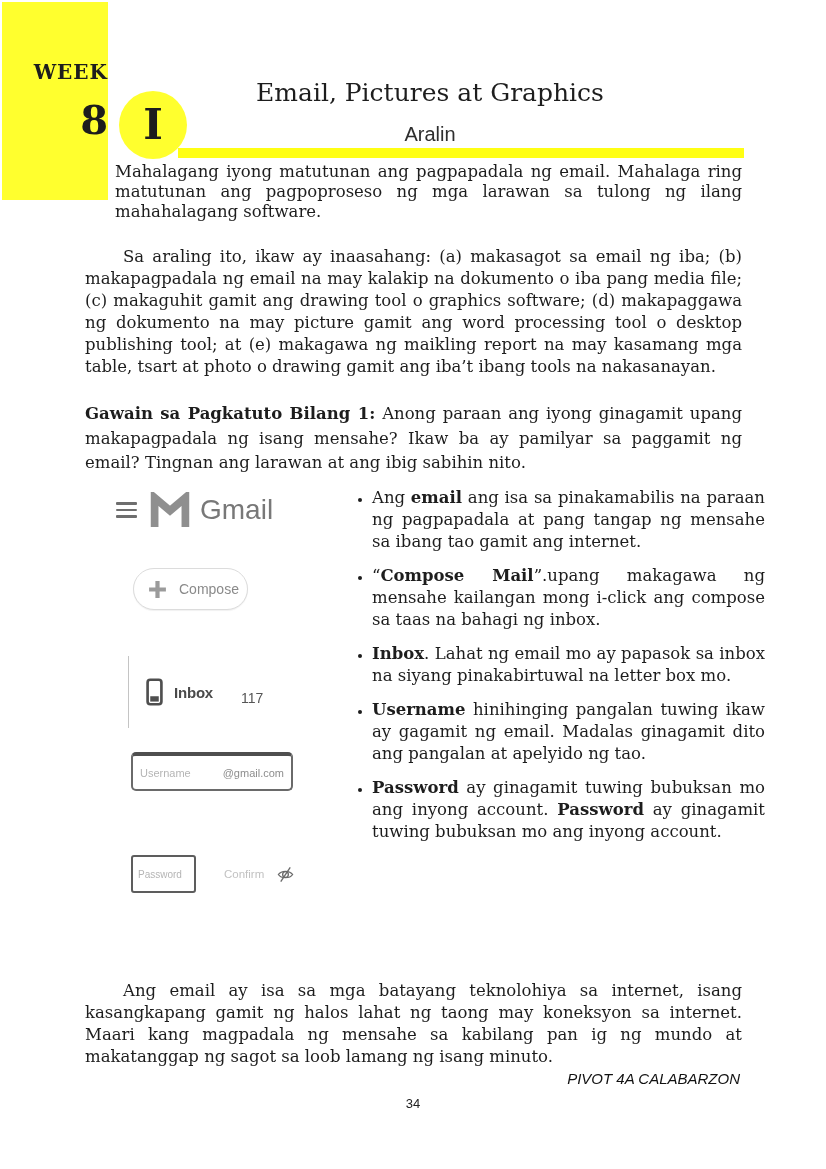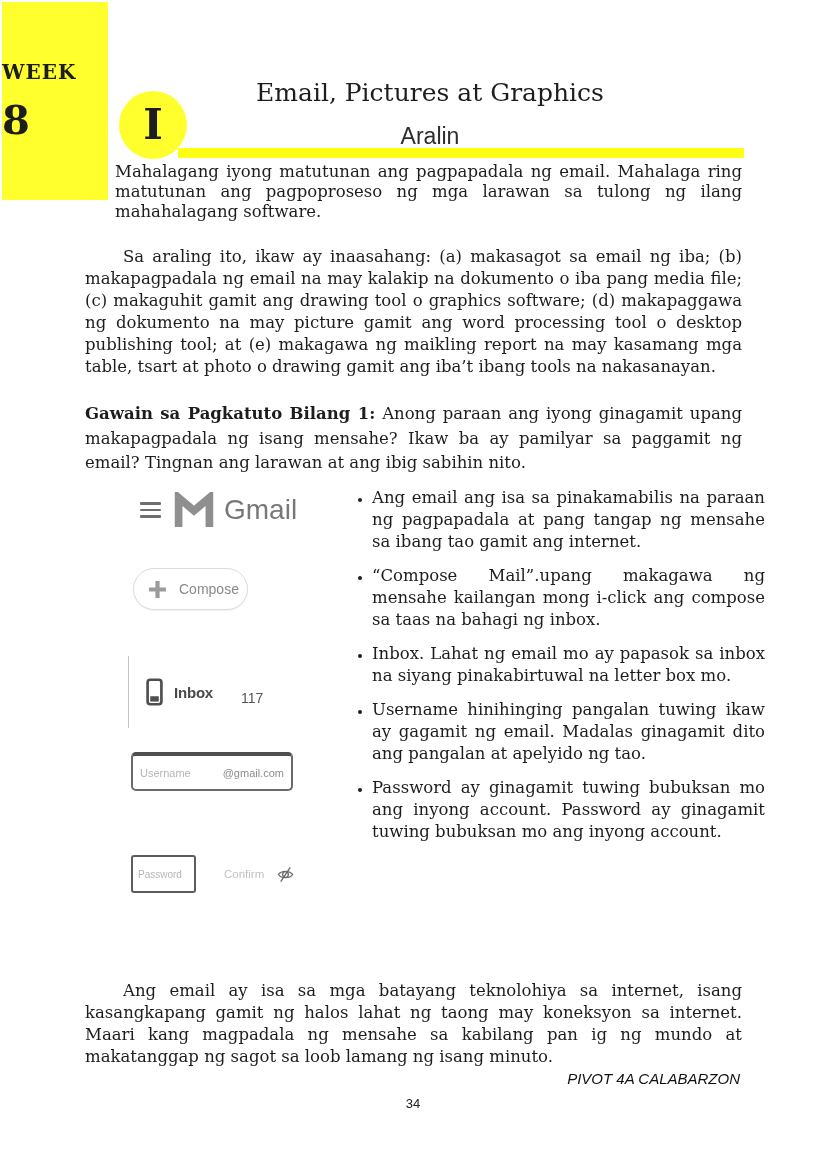--- a/index.html
+++ b/index.html
@@ -1,46 +1,46 @@
 <!DOCTYPE html>
 <html><head>
 <meta charset="utf-8">
 <style>
   html,body{margin:0;padding:0;background:#ffffff;}
   .page{position:relative;width:826px;height:1169px;background:#ffffff;overflow:hidden;
         font-family:"DejaVu Serif",serif;color:#1d1d1d;}
 
   
-  .week-box{position:absolute;left:2px;top:2px;width:106px;height:198px;background:#FFFF2E;text-align:left;}
+  .week-box{position:absolute;left:2px;top:2px;width:106px;height:198px;background:#FFFF2E;text-align:right;}
   .week-label{margin-top:58px;font-weight:bold;font-size:20px;letter-spacing:1px;}
   .week-number{margin-top:12px;font-weight:bold;font-size:40px;}
 
   
   .section-circle{position:absolute;left:119px;top:91px;width:68px;height:68px;border-radius:50%;
                   background:#FFFF2E;display:flex;align-items:center;justify-content:center;}
   .section-letter{font-size:42px;font-weight:bold;line-height:1;}
 
   
   .title-block{position:absolute;left:150px;top:62px;width:560px;text-align:center;}
   .page-title{margin:16px;font-size:25px;font-weight:normal;}
-  .page-subtitle{margin-top:11px;font-size:23px;font-family:"Liberation Sans",sans-serif;color:#2e2e2e;}
+  .page-subtitle{margin-top:11px;font-size:20px;font-family:"Liberation Sans",sans-serif;color:#2e2e2e;}
   .accent-bar{position:absolute;left:178px;top:148px;width:566px;height:10px;background:#FFFF14;}
 
   
   .para{position:absolute;left:85px;width:657px;margin:0;text-align:justify;font-size:16.5px;line-height:20px;}
   .para1{top:162px;}
   .wrap-spacer{float:left;width:30px;height:42px;}
   .para2{top:246px;line-height:22px;}
   .indent{text-indent:38px;}
   .gawain{top:402px;line-height:24.5px;text-indent:0;}
   .closing{top:980px;line-height:22px;}
   .para b{font-weight:bold;}
 
   
-  .fig-gmail{position:absolute;left:140px;top:487px;height:46px;display:flex;align-items:center;}
+  .fig-gmail{position:absolute;left:116px;top:487px;height:46px;display:flex;align-items:center;}
   .hamburger{display:inline-block;margin-right:13px;}
   .hamburger i{display:block;width:21px;height:2.6px;background:#6e6e6e;margin:3.8px 0;border-radius:1px;}
   .gmail-m{display:block;}
   .gmail-word{margin-left:10px;font-family:"Liberation Sans",sans-serif;font-size:28px;color:#787878;}
 
   
   .compose-btn{position:absolute;left:133px;top:568px;width:115px;height:42px;box-sizing:border-box;
                border:1px solid #dcdcdc;border-radius:21px;background:#fff;
                display:flex;align-items:center;padding-left:13px;
                box-shadow:0 1px 1px rgba(0,0,0,0.06);}
@@ -66,21 +66,21 @@
   .pw-box{width:65px;height:38px;box-sizing:border-box;border:2px solid #5d5d5d;border-radius:3px;
           background:#fff;display:flex;align-items:center;padding:0 5px;}
   .pw-box .ph{font-size:10px;}
   .confirm{margin-left:28px;font-family:"Liberation Sans",sans-serif;font-size:11.5px;color:#c2c2c2;}
   .eye-off{margin-left:12px;}
 
   
   .bullets{position:absolute;left:350px;top:487px;width:393px;margin:0;padding:0 0 0 22px;list-style:disc;}
   .bullets li{text-align:justify;font-size:16.5px;line-height:22px;margin-bottom:12px;}
   .bullets li::marker{font-size:0.75em;}
-  .bullets b{font-weight:normal;}
+  .bullets b{font-weight:bold;}
 
   
   .footer-brand{position:absolute;right:86px;top:1070px;font-family:"Liberation Sans",sans-serif;
                 font-style:italic;font-size:15px;color:#111;}
   .page-number{position:absolute;left:0;top:1096px;width:826px;text-align:center;
                font-family:"Liberation Sans",sans-serif;font-size:13px;color:#222;}
 </style>
 </head>
 <body>
 

